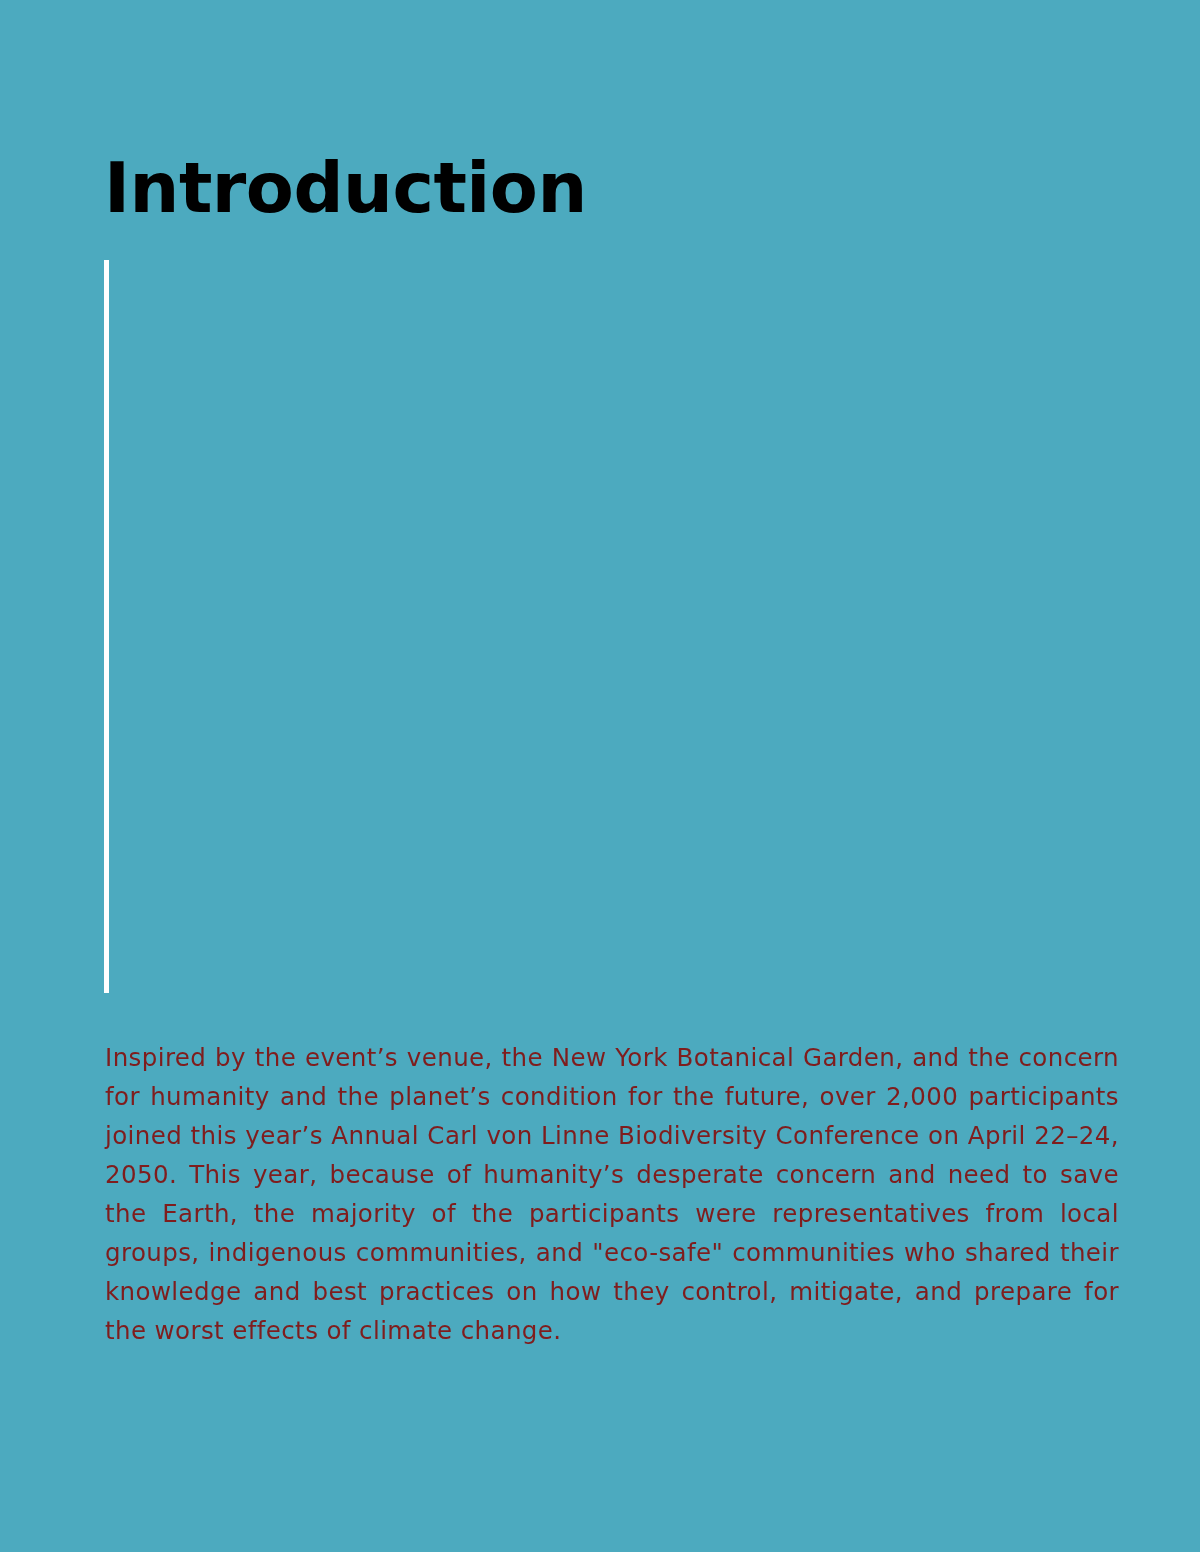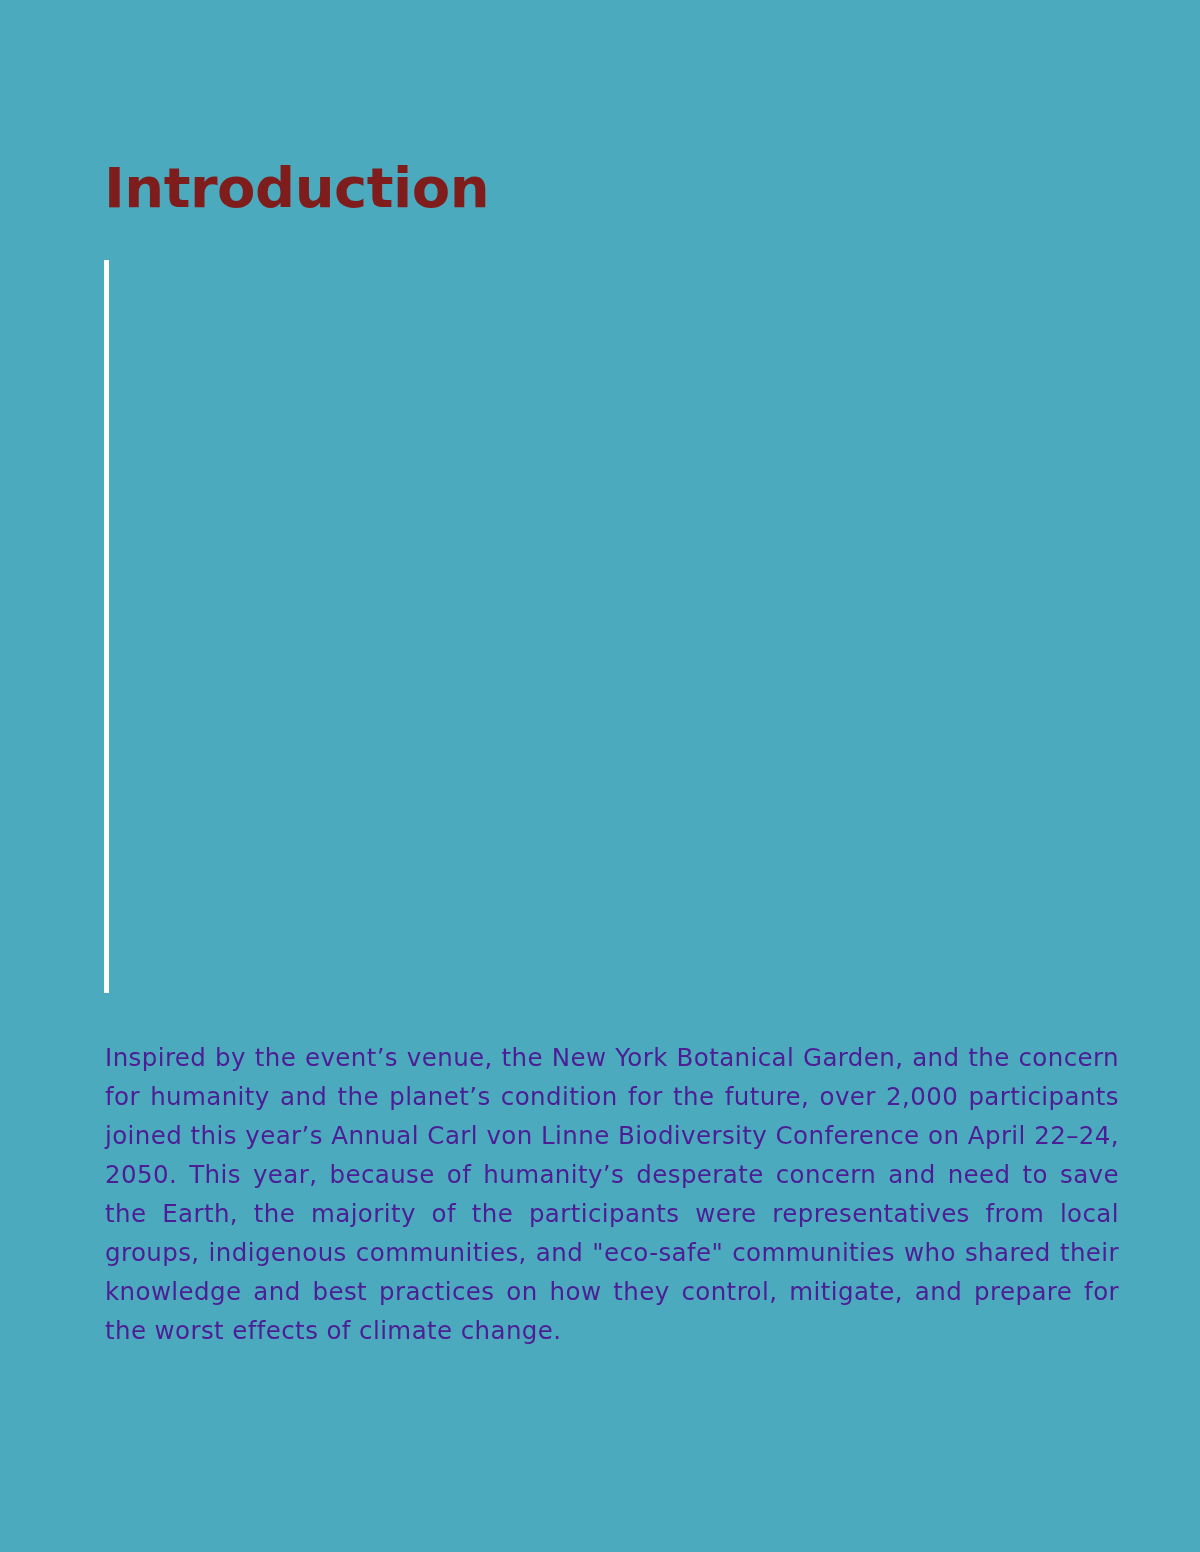--- a/index.html
+++ b/index.html
@@ -15,45 +15,45 @@
       font-family: "DejaVu Sans", sans-serif;
       color: #ffffff;
     }
     .page-title {
       position: absolute;
       left: 104px;
       top: 148px;
       margin: 0;
       font-family: "DejaVu Sans", sans-serif;
       font-weight: bold;
-      font-size: 56px;
+      font-size: 70px;
       line-height: 80px;
       letter-spacing: -0.5px;
-      color: #7f1d1d;
+      color: #000000;
     }
     .accent-bar {
       position: absolute;
       left: 104px;
       top: 260px;
       width: 5px;
       height: 733px;
       background: #ffffff;
     }
     .body-text {
       position: absolute;
       left: 105px;
       top: 1038px;
       width: 1014px;
       margin: 0;
       font-family: "DejaVu Sans", sans-serif;
       font-size: 24.5px;
       line-height: 39px;
       text-align: justify;
       letter-spacing: 0.4px;
-      color: #4c1d95;
+      color: #7f1d1d;
     }
   </style>
 </head>
 <body>
 
 <h1 class="page-title">Introduction</h1>
 
 <div class="accent-bar"></div>
 
 <p class="body-text">Inspired by the event’s venue, the New York Botanical Garden, and the concern for humanity and the planet’s condition for the future, over 2,000 participants joined this year’s Annual Carl von Linne Biodiversity Conference on April 22–24, 2050. This year, because of humanity’s desperate concern and need to save the Earth, the majority of the participants were representatives from local groups, indigenous communities, and "eco-safe" communities who shared their knowledge and best practices on how they control, mitigate, and prepare for the worst effects of climate change.</p>

